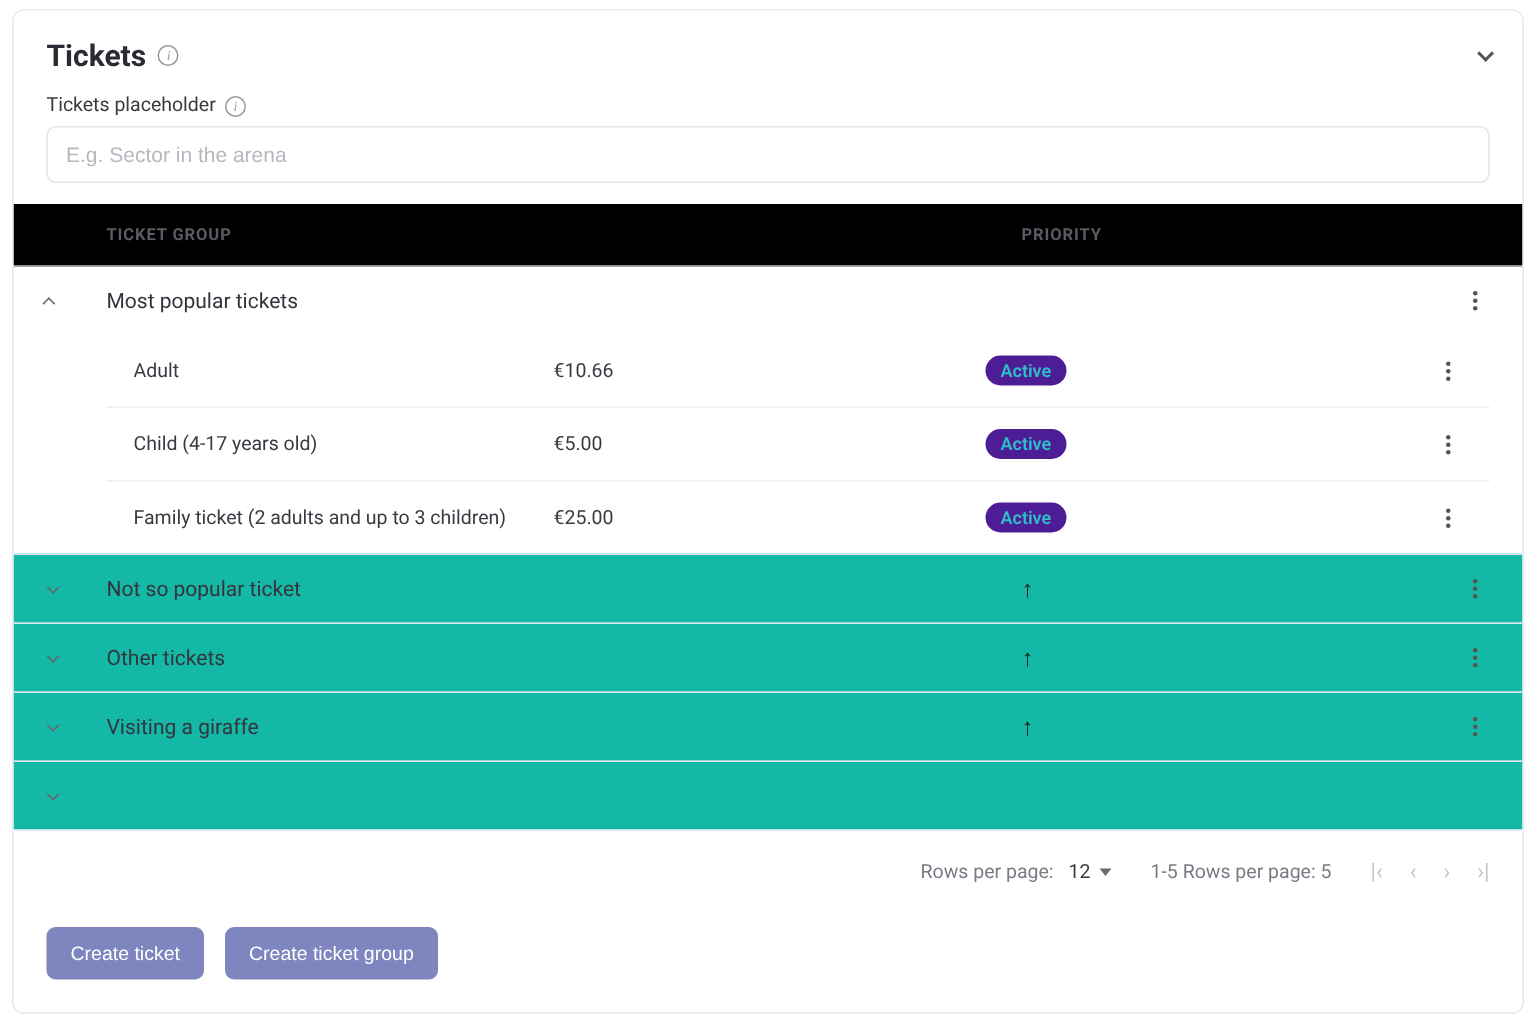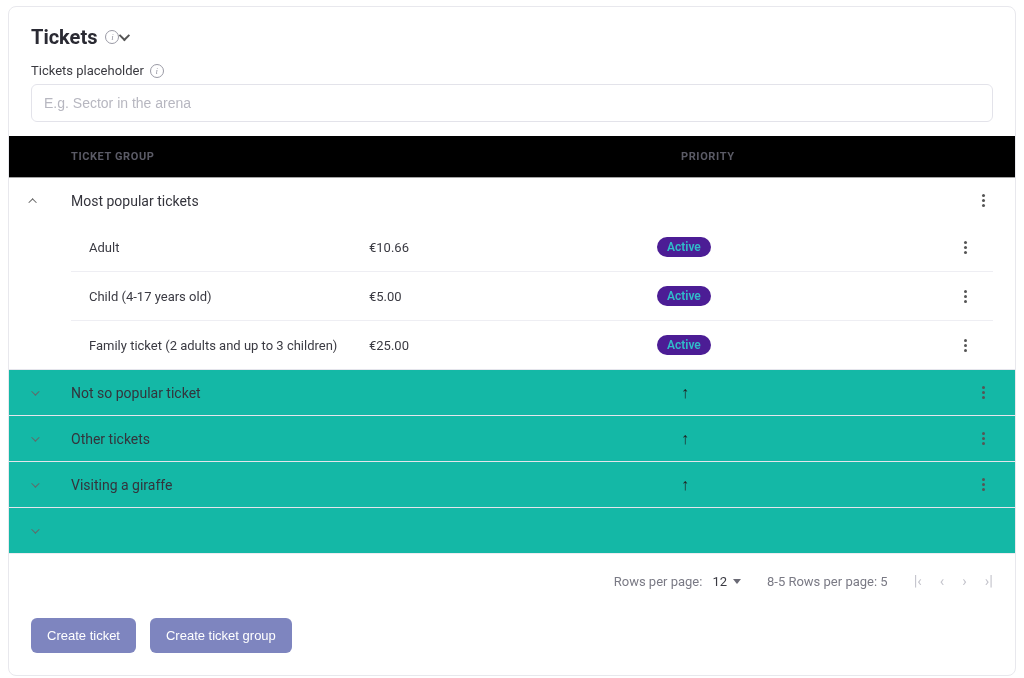--- a/index.html
+++ b/index.html
@@ -12,21 +12,21 @@
   }
   .card {
     border: 1px solid #e8e8ed;
     border-radius: 8px;
     margin: 6px 8px;
     overflow: hidden;
   }
   .card-header {
     display: flex;
     align-items: center;
-    justify-content: flex-start;
+    justify-content: space-between;
     padding: 18px 22px 10px 22px;
   }
   .title-row {
     display: flex;
     align-items: center;
     gap: 8px;
   }
   .card-title {
     font-size: 20px;
     font-weight: 700;
@@ -307,21 +307,21 @@
     </div>
 
   <div class="footer-pag">
     <div class="rpp">
       <span>Rows per page:</span>
       <span class="rpp-val">
         <span>12</span>
         <span class="tri-down"></span>
       </span>
     </div>
-    <span>8-5 Rows per page: 5</span>
+    <span>1-5 Rows per page: 5</span>
     <div class="pag-icons">
       <span>|‹</span>
       <span>‹</span>
       <span>›</span>
       <span>›|</span>
     </div>
   </div>
 
   <div class="actions">
     <button class="btn">Create ticket</button>

